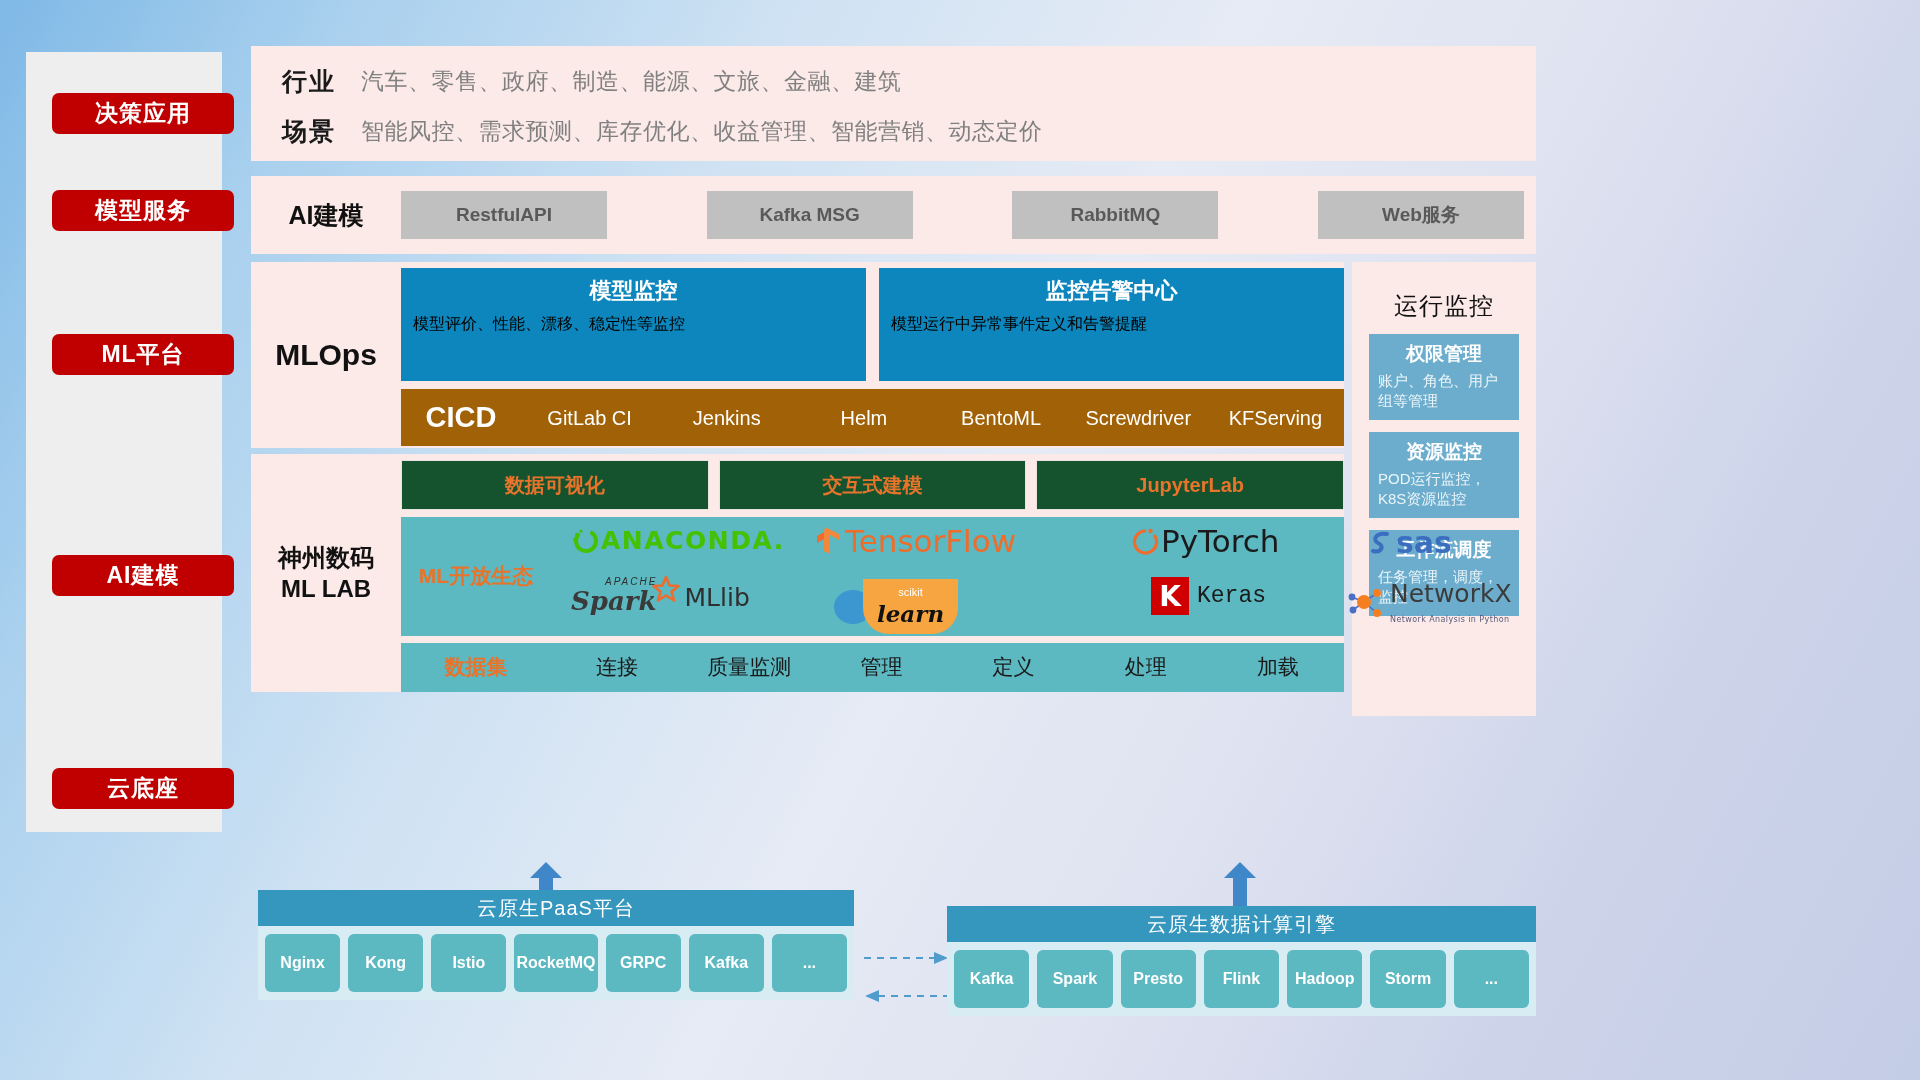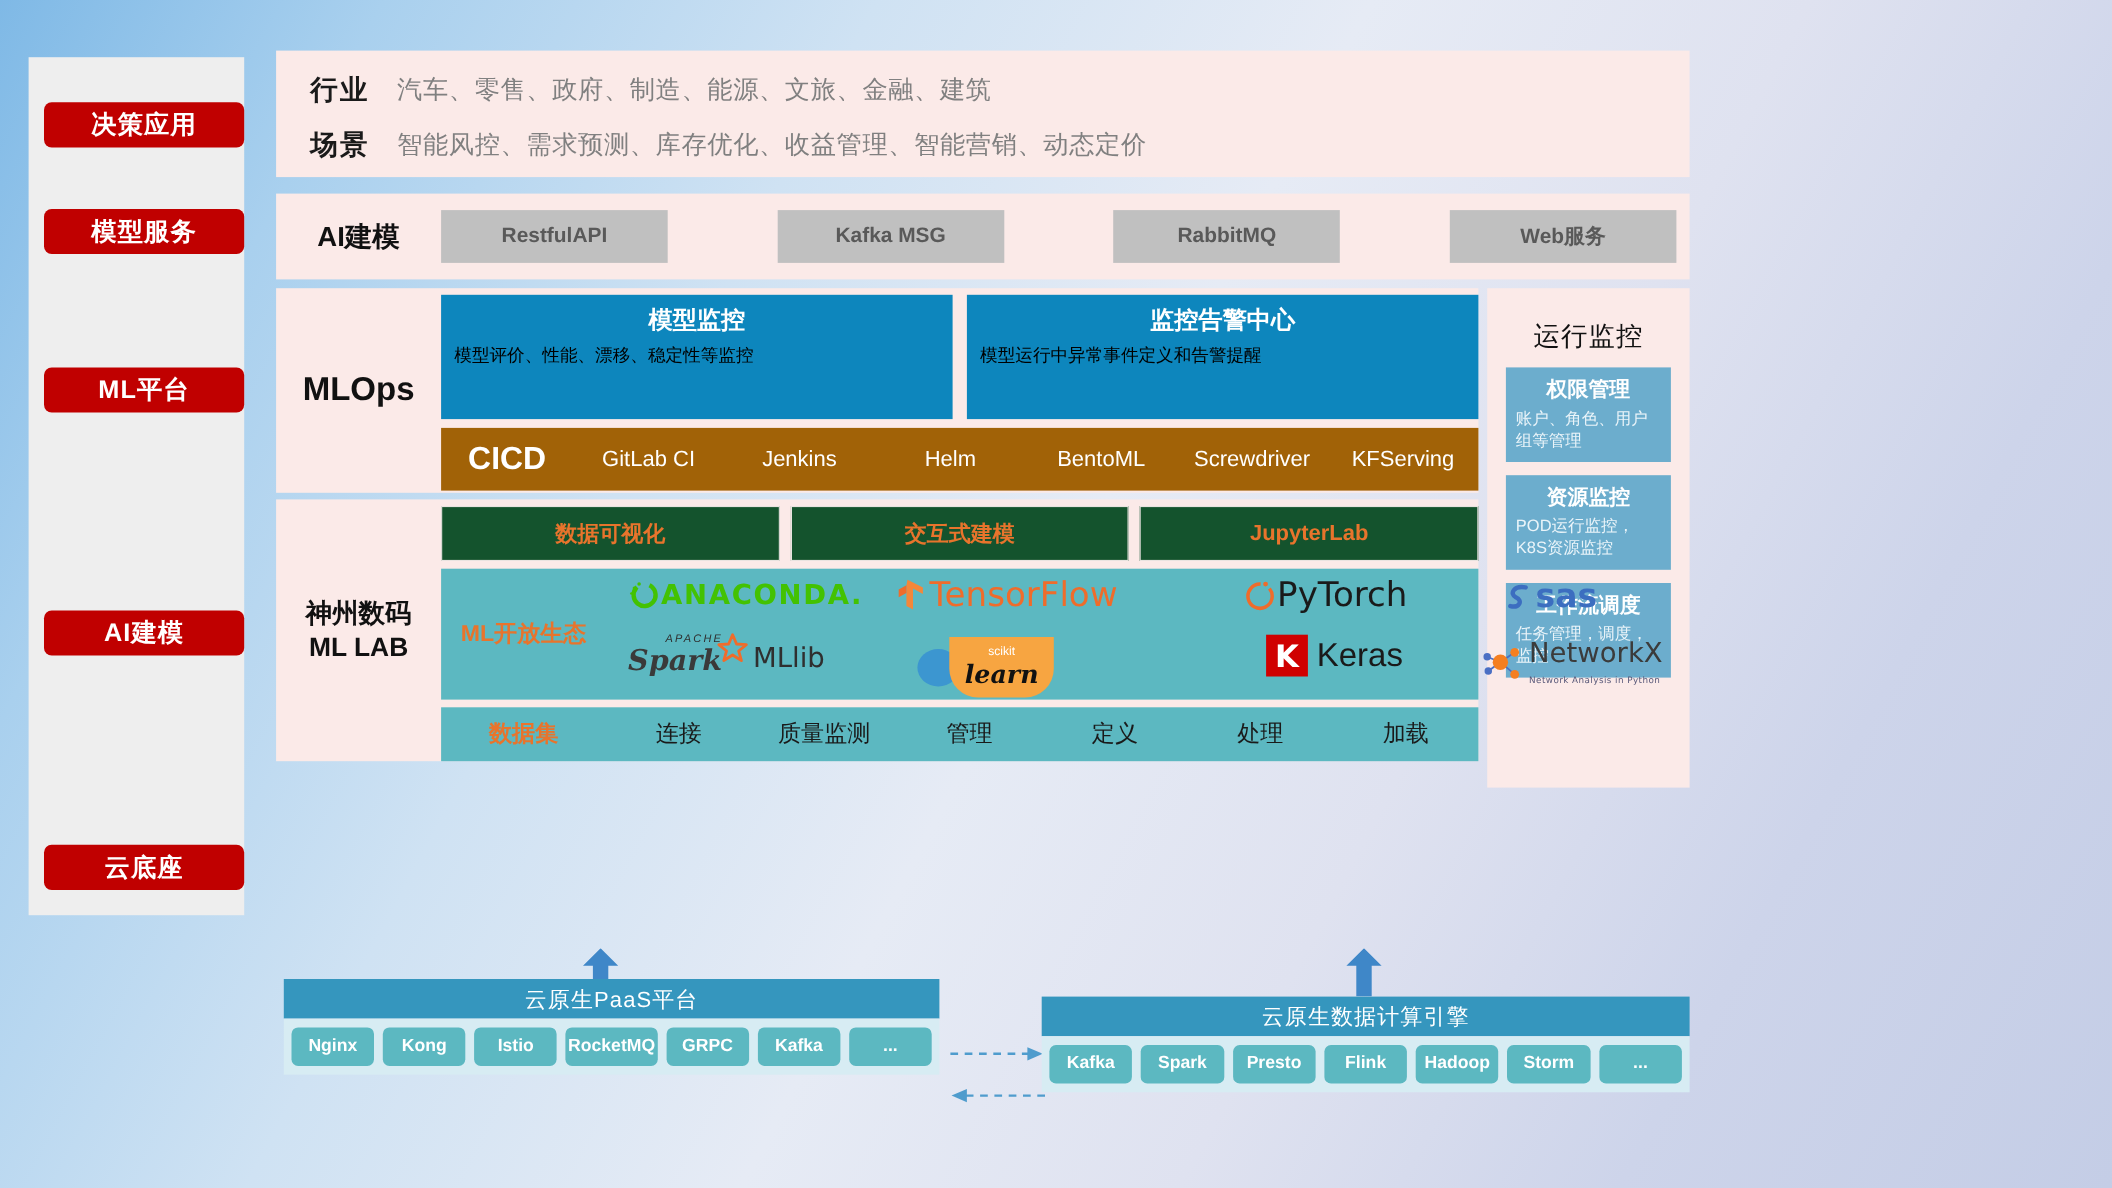--- a/index.html
+++ b/index.html
@@ -10,21 +10,21 @@
     position:relative;
   }
   .stage{position:absolute;inset:0;}
 
   
   .left-rail{
     position:absolute;left:26px;top:52px;width:196px;height:780px;
     background:#eeeeee;
   }
   .rail-chip{
-    position:absolute;left:40px;width:182px;height:41px;
+    position:absolute;left:52px;width:182px;height:41px;
     background:#c00000;border-radius:7px;
     color:#fff;font-size:23px;font-weight:bold;
     display:flex;align-items:center;justify-content:center;
     letter-spacing:1px;
   }
   .rail-chip.c0{top:93px;}
   .rail-chip.c1{top:190px;}
   .rail-chip.c2{top:334px;}
   .rail-chip.c3{top:555px;}
   .rail-chip.c4{top:768px;}
@@ -122,38 +122,38 @@
 
   
   .plat{position:absolute;}
   .plat-head{
     background:#3596be;color:#fff;height:36px;
     display:flex;align-items:center;justify-content:center;
     font-size:20px;letter-spacing:1px;
   }
   .plat-body{background:#d7ecf3;padding:8px 7px;display:flex;gap:8px;}
   .plat-chip{
-    flex:1;height:35px;background:#5cb8c1;border-radius:6px;color:#fff;
+    flex:1;height:58px;background:#5cb8c1;border-radius:6px;color:#fff;
     font-size:16px;font-weight:bold;line-height:1.05;
     display:flex;align-items:center;justify-content:center;text-align:center;
     padding:0 2px;box-sizing:border-box;
   }
   .plat-left{left:258px;top:890px;width:596px;}
   .plat-right{left:947px;top:906px;width:589px;}
 
   .up-arrow{position:absolute;width:34px;height:38px;}
   .up-arrow svg{display:block;}
 
   .dash-arrows{position:absolute;left:862px;top:944px;width:82px;height:62px;}
   .anaconda-txt{color:#43c202;font-size:25px;font-weight:bold;letter-spacing:1.5px;font-family:"DejaVu Sans",sans-serif;}
   .tf-txt{color:#ef6c2b;font-size:31px;font-family:"DejaVu Sans",sans-serif;}
   .pt-txt{color:#1a1a1a;font-size:31px;font-family:"DejaVu Sans",sans-serif;}
   .sas-txt{color:#3c6ec0;font-size:30px;font-weight:bold;font-family:"DejaVu Sans",sans-serif;}
   .mllib-txt{color:#2f2f2f;font-size:25px;font-family:"DejaVu Sans",sans-serif;}
-  .keras-txt{color:#1a1a1a;font-size:30px;font-family:Liberation Sans, sans-serif;}
+  .keras-txt{color:#1a1a1a;font-size:23px;font-family:Liberation Mono, monospace;}
   .nx-txt{color:#3b3b3b;font-size:25px;font-family:"DejaVu Sans",sans-serif;}
   .nx-sub{color:#5a5a7a;font-size:8px;font-family:"DejaVu Sans",sans-serif;letter-spacing:.4px;}
   .spark-txt{color:#3a3a3a;font-size:26px;font-style:italic;font-weight:bold;font-family:"DejaVu Serif",serif;}
   .apache-txt{color:#2f2f2f;font-size:10px;font-style:italic;letter-spacing:2px;}
   .learn-txt{color:#111;font-size:23px;font-style:italic;font-weight:bold;font-family:"DejaVu Serif",serif;}
   .scikit-txt{color:#fff;font-size:11px;}
   .k-box{
     width:38px;height:38px;background:#d00000;color:#fff;font-size:28px;font-weight:bold;
     display:flex;align-items:center;justify-content:center;font-family:"DejaVu Sans",sans-serif;
   }

